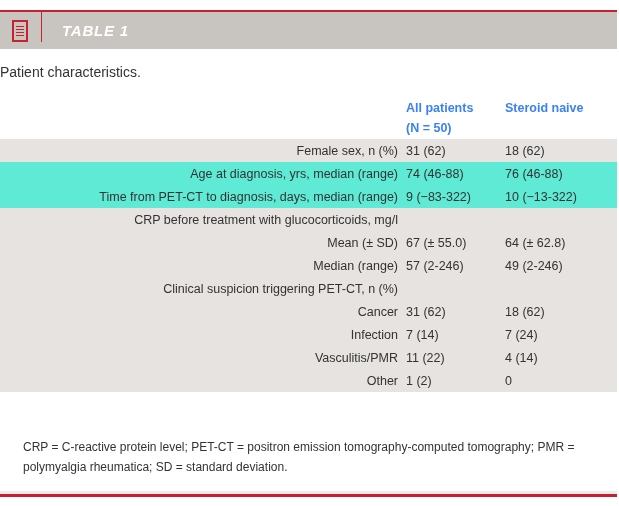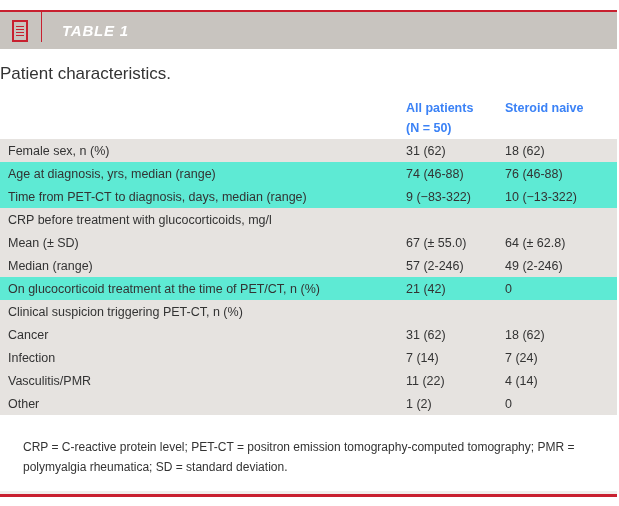--- a/index.html
+++ b/index.html
@@ -25,34 +25,34 @@
       position: absolute; left: 2px; right: 2px; height: 1px; background: #c8202f;
     }
     .header-divider {
       position: absolute; left: 41px; top: 0; width: 1px; height: 30px; background: #c8202f;
     }
     .header-title {
       position: absolute; left: 62px; top: 10px;
       font-size: 15px; font-weight: bold; color: #ffffff; letter-spacing: 0.8px;
     }
     .caption {
-      position: absolute; left: 0; top: 64px; font-size: 17px; color: #333;
+      position: absolute; left: 0; top: 64px; font-size: 14px; color: #333;
     }
     .col-head {
       position: absolute; top: 98px; font-size: 12.5px; font-weight: bold; color: #3b82f6;
       line-height: 20px;
     }
     .col-head.all { left: 406px; }
     .col-head.naive { left: 505px; }
     table.data {
       position: absolute; left: 0; top: 139px; width: 617px;
       border-collapse: collapse; font-size: 12.5px; color: #333;
     }
     table.data td { height: 23px; padding: 0 0 0 8px; white-space: nowrap; }
-    table.data td.label { width: 390px; }
+    table.data td.label { width: 390px; text-align: right; }
     table.data td.v1 { width: 91px; padding-left: 8px; }
     table.data td.v2 { padding-left: 8px; margin-left: 20px; }
     tr.dark { background: #e6e3e0; }
     tr.light { background: #5eead4; }
     tr.section td.label { }
     .footnote {
       position: absolute; left: 0; top: 437px; width: 612px;
       font-size: 12px; line-height: 20px; color: #333; padding-left: 23px;
     }
     .bottom-rule {
@@ -114,25 +114,20 @@
       <tr class="dark">
         <td class="label">Mean (± SD)</td>
         <td class="v1">67 (± 55.0)</td>
         <td class="v2">64 (± 62.8)</td>
       </tr>
       <tr class="dark">
         <td class="label">Median (range)</td>
         <td class="v1">57 (2-246)</td>
         <td class="v2">49 (2-246)</td>
       </tr>
-      <tr class="light">
-        <td class="label">On glucocorticoid treatment at the time of PET/CT, n (%)</td>
-        <td class="v1">21 (42)</td>
-        <td class="v2">0</td>
-      </tr>
       <tr class="dark section">
         <td class="label">Clinical suspicion triggering PET-CT, n (%)</td>
         <td class="v1"></td>
         <td class="v2"></td>
       </tr>
       <tr class="dark">
         <td class="label">Cancer</td>
         <td class="v1">31 (62)</td>
         <td class="v2">18 (62)</td>
       </tr>

